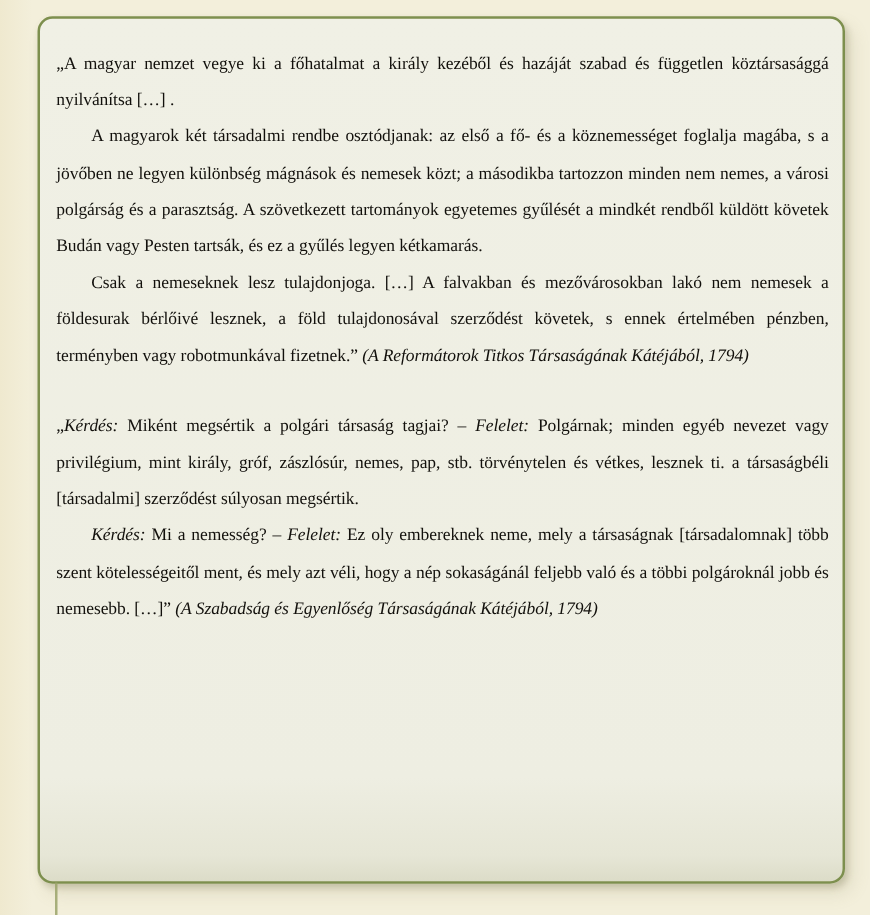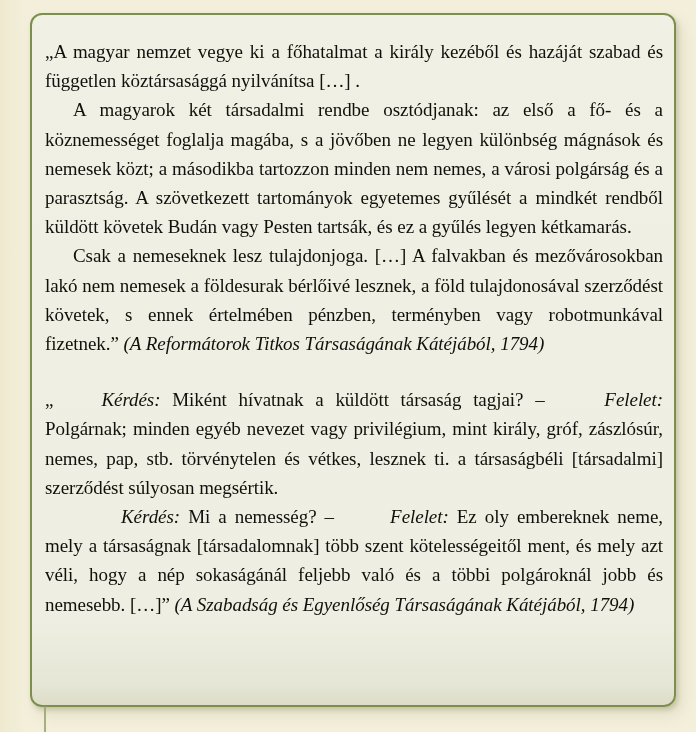--- a/index.html
+++ b/index.html
@@ -69,57 +69,56 @@
     margin: 0;
   }
   .quote-block + .quote-block {
     margin-top: 27px;
   }
 
   .para {
     margin: 0;
     text-align: justify;
     text-justify: inter-word;
-    font-size: 19px;
+    font-size: 14px;
     line-height: 29.2px;
     color: #12100c;
     letter-spacing: -0.05px;
     hyphens: manual;
   }
   .para.indent {
     text-indent: 28px;
   }
   .para.flush {
     text-indent: 0;
   }
 
   .attrib {
     font-style: italic;
   }
   .term {
     font-style: italic;
-    margin-left: 48px;
   }
 </style>
 </head>
 <body>
 
 <div id="page-backdrop"></div>
 
 <div id="source-box">
   <div id="source-box-inner">
 
     <div class="quote-block">
       <p class="para flush">„A magyar nemzet vegye ki a főhatalmat a király kezéből és hazáját szabad és független köztársasággá nyilvánítsa […] .</p>
       <p class="para indent">A magyarok két társadalmi rendbe osztódjanak: az első a fő- és a köznemességet foglalja magába, s a jövőben ne legyen különbség mágnások és nemesek közt; a másodikba tartozzon minden nem nemes, a városi polgárság és a parasztság. A szövetkezett tartományok egyetemes gyűlését a mindkét rendből küldött követek Budán vagy Pesten tartsák, és ez a gyűlés legyen kétkamarás.</p>
       <p class="para indent"><span>Csak a nemeseknek lesz tulajdonjoga. […] A falvakban és mezővárosokban lakó nem nemesek a földesurak bérlőivé lesznek, a föld tulajdonosával szerződést követek, s ennek értelmében pénzben, terményben vagy robotmunkával fizetnek.”</span> <span class="attrib">(A Reformátorok Titkos Társaságának Kátéjából, 1794)</span></p>
     </div>
 
     <div class="quote-block">
-      <p class="para flush"><span>„</span><span class="term">Kérdés:</span><span> Miként hívatnak a küldött társaság tagjai? – </span><span class="term">Felelet:</span><span> Polgárnak; minden egyéb nevezet vagy privilégium, mint király, gróf, zászlósúr, nemes, pap, stb. törvénytelen és vétkes, lesznek ti. a társaságbéli [társadalmi] szerződést súlyosan megsértik.</span></p>
+      <p class="para flush"><span>„</span><span class="term">Kérdés:</span><span> Miként megsértik a polgári társaság tagjai? – </span><span class="term">Felelet:</span><span> Polgárnak; minden egyéb nevezet vagy privilégium, mint király, gróf, zászlósúr, nemes, pap, stb. törvénytelen és vétkes, lesznek ti. a társaságbéli [társadalmi] szerződést súlyosan megsértik.</span></p>
 
       <p class="para indent"><span class="term">Kérdés:</span><span> Mi a nemesség? – </span><span class="term">Felelet:</span><span> Ez oly embereknek neme, mely a társaságnak [társadalomnak] több szent kötelességeitől ment, és mely azt véli, hogy a nép sokaságánál feljebb való és a többi polgároknál jobb és nemesebb. […]”</span> <span class="attrib">(A Szabadság és Egyenlőség Társaságának Kátéjából, 1794)</span></p>
     </div>
 
   </div>
 </div>
 
 <div id="drop-rule"></div>
 
 </body></html>

